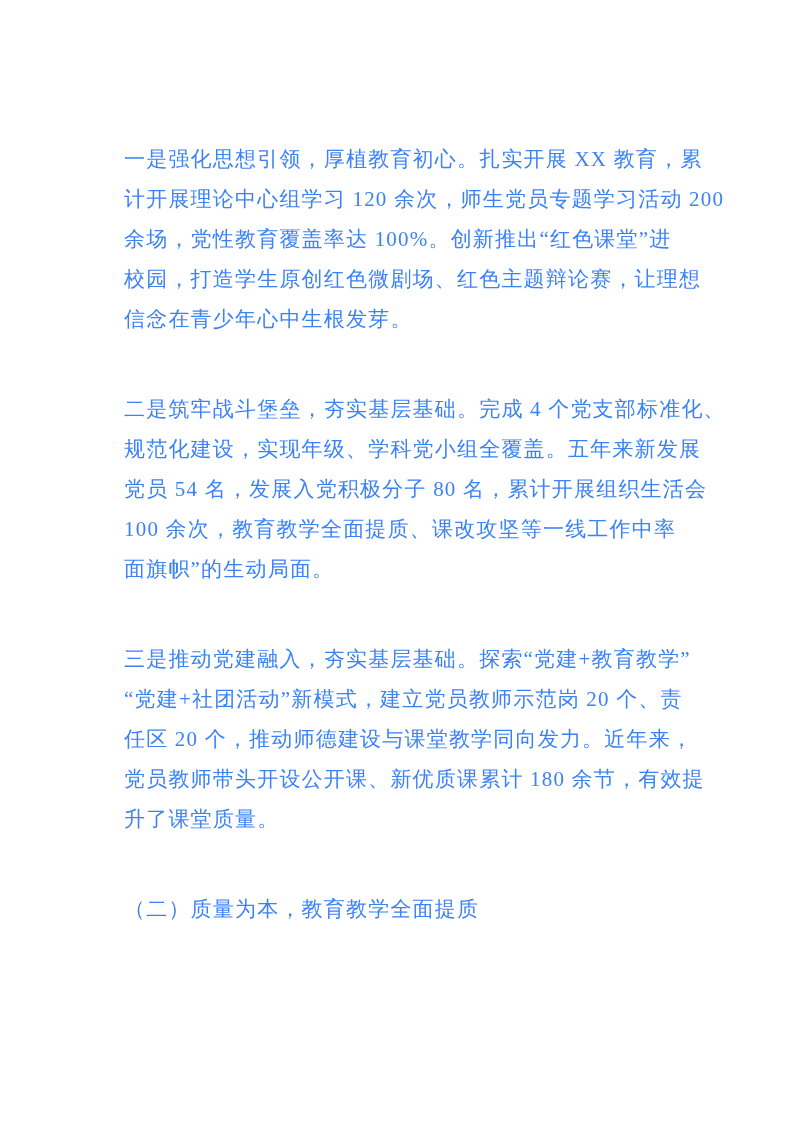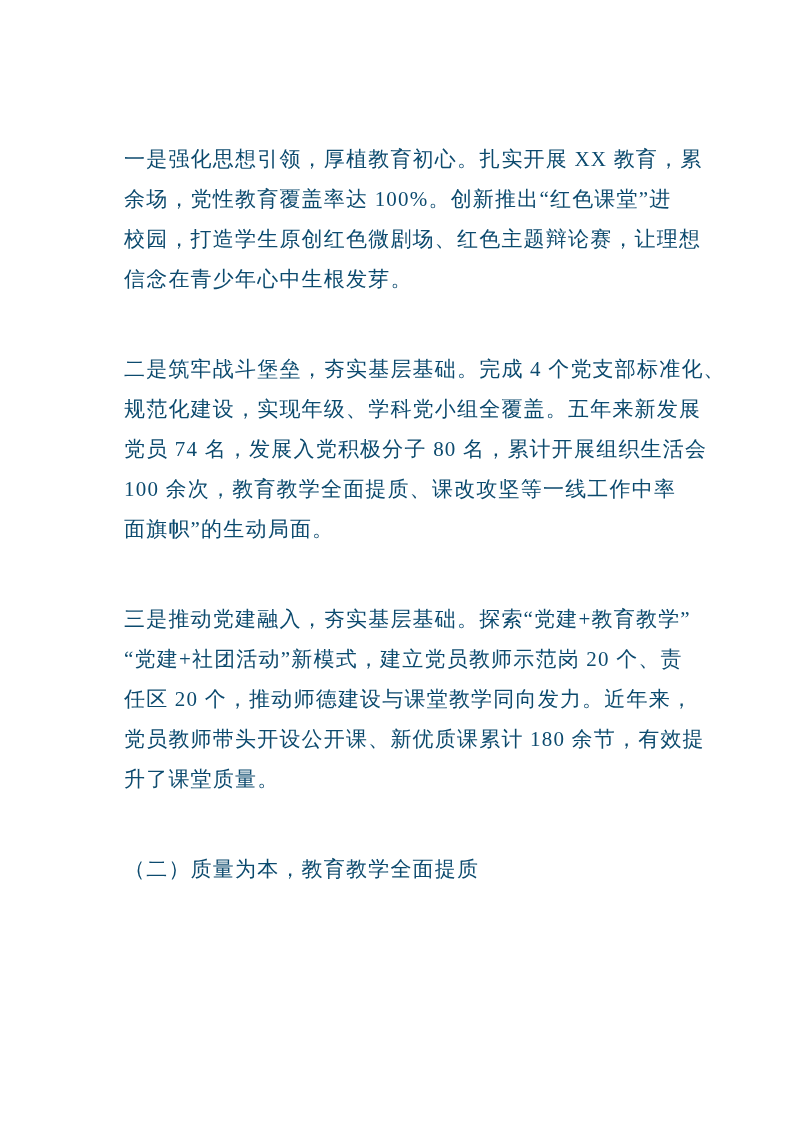--- a/index.html
+++ b/index.html
@@ -13,21 +13,21 @@
     height: 1122px;
     background: #ffffff;
     overflow: hidden;
     font-family: "Liberation Serif", "DejaVu Serif", serif;
   }
   .content {
     position: absolute;
     left: 124px;
     top: 139px;
     width: 546px;
-    color: #0c4a6e;
+    color: #3b82f6;
     font-size: 21px;
     font-weight: 400;
   }
   .para {
     margin: 0 0 50px 0;
   }
   .para:last-child {
     margin-bottom: 12px;
   }
   .line {
@@ -47,29 +47,30 @@
   }
 </style>
 </head>
 <body>
 
 <div class="page">
   <div class="content">
 
     <div class="para">
       <div class="line just">一是强化思想引领，厚植教育初心。扎实开展 XX 教育，累</div>
+      <div class="line just">计开展理论中心组学习 120 余次，师生党员专题学习活动 200</div>
       <div class="line just">余场，党性教育覆盖率达 100%。创新推出“红色课堂”进</div>
       <div class="line just">校园，打造学生原创红色微剧场、红色主题辩论赛，让理想</div>
       <div class="line last">信念在青少年心中生根发芽。</div>
     </div>
 
     <div class="para">
       <div class="line just">二是筑牢战斗堡垒，夯实基层基础。完成 4 个党支部标准化、</div>
       <div class="line just">规范化建设，实现年级、学科党小组全覆盖。五年来新发展</div>
-      <div class="line just">党员 74 名，发展入党积极分子 80 名，累计开展组织生活会</div>
+      <div class="line just">党员 54 名，发展入党积极分子 80 名，累计开展组织生活会</div>
       <div class="line just">100 余次，教育教学全面提质、课改攻坚等一线工作中率</div>
       <div class="line last">面旗帜”的生动局面。</div>
     </div>
 
     <div class="para">
       <div class="line just">三是推动党建融入，夯实基层基础。探索“党建+教育教学”</div>
       <div class="line just">“党建+社团活动”新模式，建立党员教师示范岗 20 个、责</div>
       <div class="line just">任区 20 个，推动师德建设与课堂教学同向发力。近年来，</div>
       <div class="line just">党员教师带头开设公开课、新优质课累计 180 余节，有效提</div>
       <div class="line last">升了课堂质量。</div>

